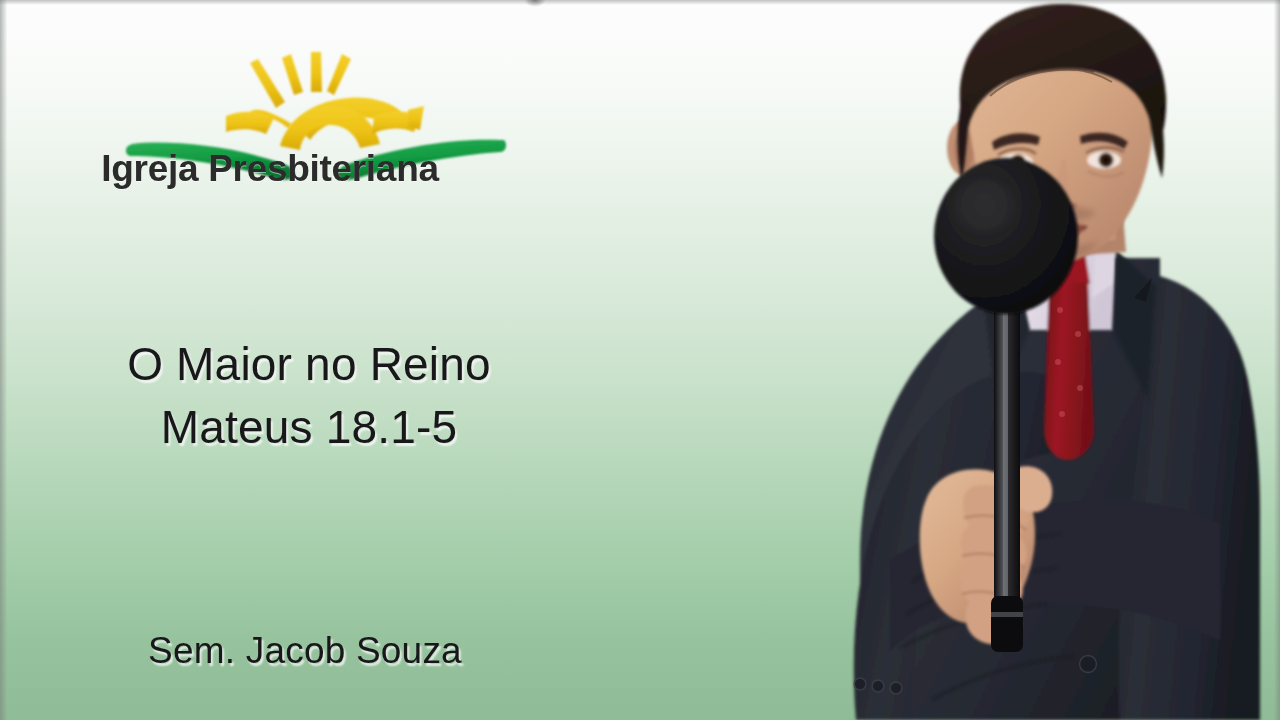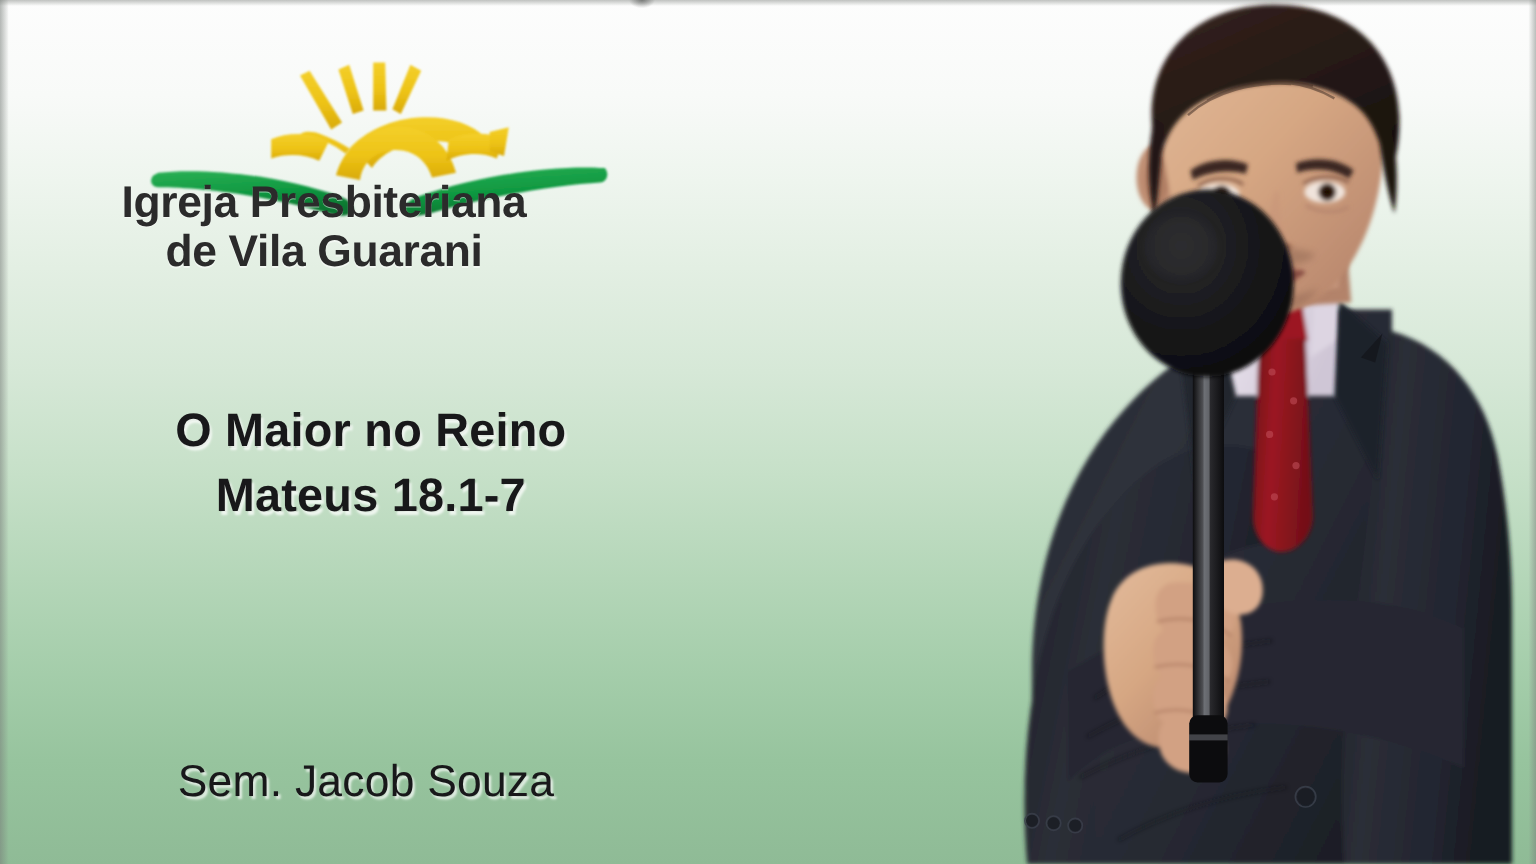--- a/index.html
+++ b/index.html
@@ -67,22 +67,22 @@
   }
   .logo-name .l1{ display:block; font-size:37px; }
   .logo-name .l2{ display:block; font-size:37px; margin-top:4px; }
 
   .sermon{
     position:absolute; left:0; top:333px; width:618px;
     text-align:center;
   }
   .sermon .line{
     display:block;
-    font-size:39px;
-    font-weight:700;
+    font-size:46px;
+    font-weight:400;
     color:#18181a;
     line-height:1.38;
     letter-spacing:0.2px;
     text-shadow:2px 3px 2px rgba(255,255,255,.75), 1px 1px 0 rgba(120,140,120,.35);
   }
 
   .speaker{
     position:absolute; left:0; top:630px; width:610px;
     text-align:center;
     font-size:37px;
@@ -431,25 +431,24 @@
                    C232,127 228,132 230,136
                    C232,140 240,141 250,138
                    C304,122 360,114 392,112
                    C398,112 400,104 396,100 Z" fill="url(#bookG)"></path>
         </g>
       </svg>
     </div>
 
     <div class="logo-name">
       <span class="l1">Igreja Presbiteriana</span>
-      <span class="l2">de Vila Guarani</span>
     </div>
 
     <div class="sermon">
       <span class="line">O Maior no Reino</span>
-      <span class="line">Mateus 18.1-7</span>
+      <span class="line">Mateus 18.1-5</span>
     </div>
 
     <div class="speaker">Sem. Jacob Souza</div>
 
   </div>
 
 </div>
 
 </body></html>

